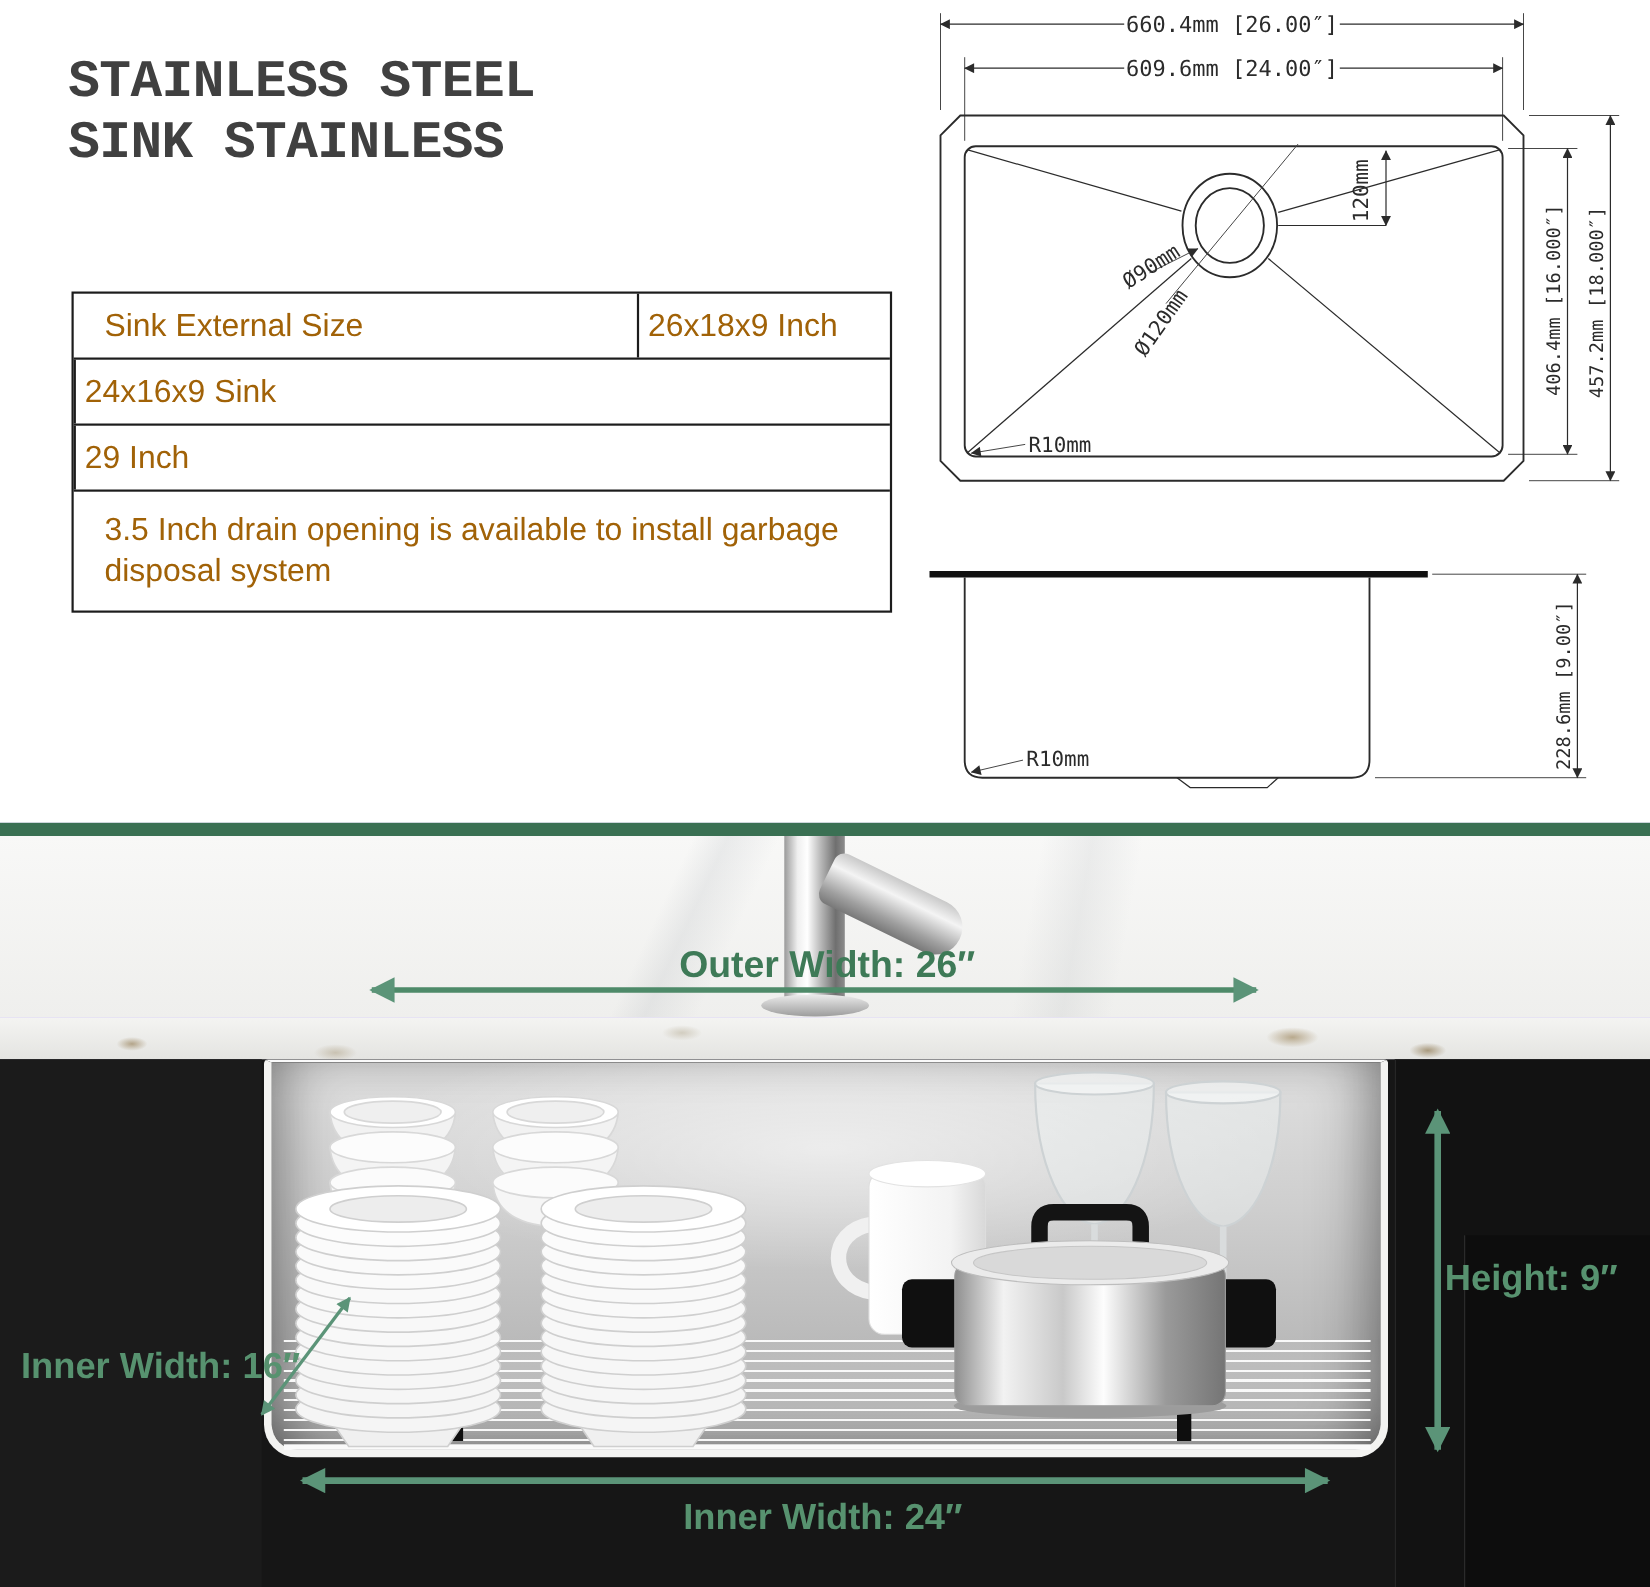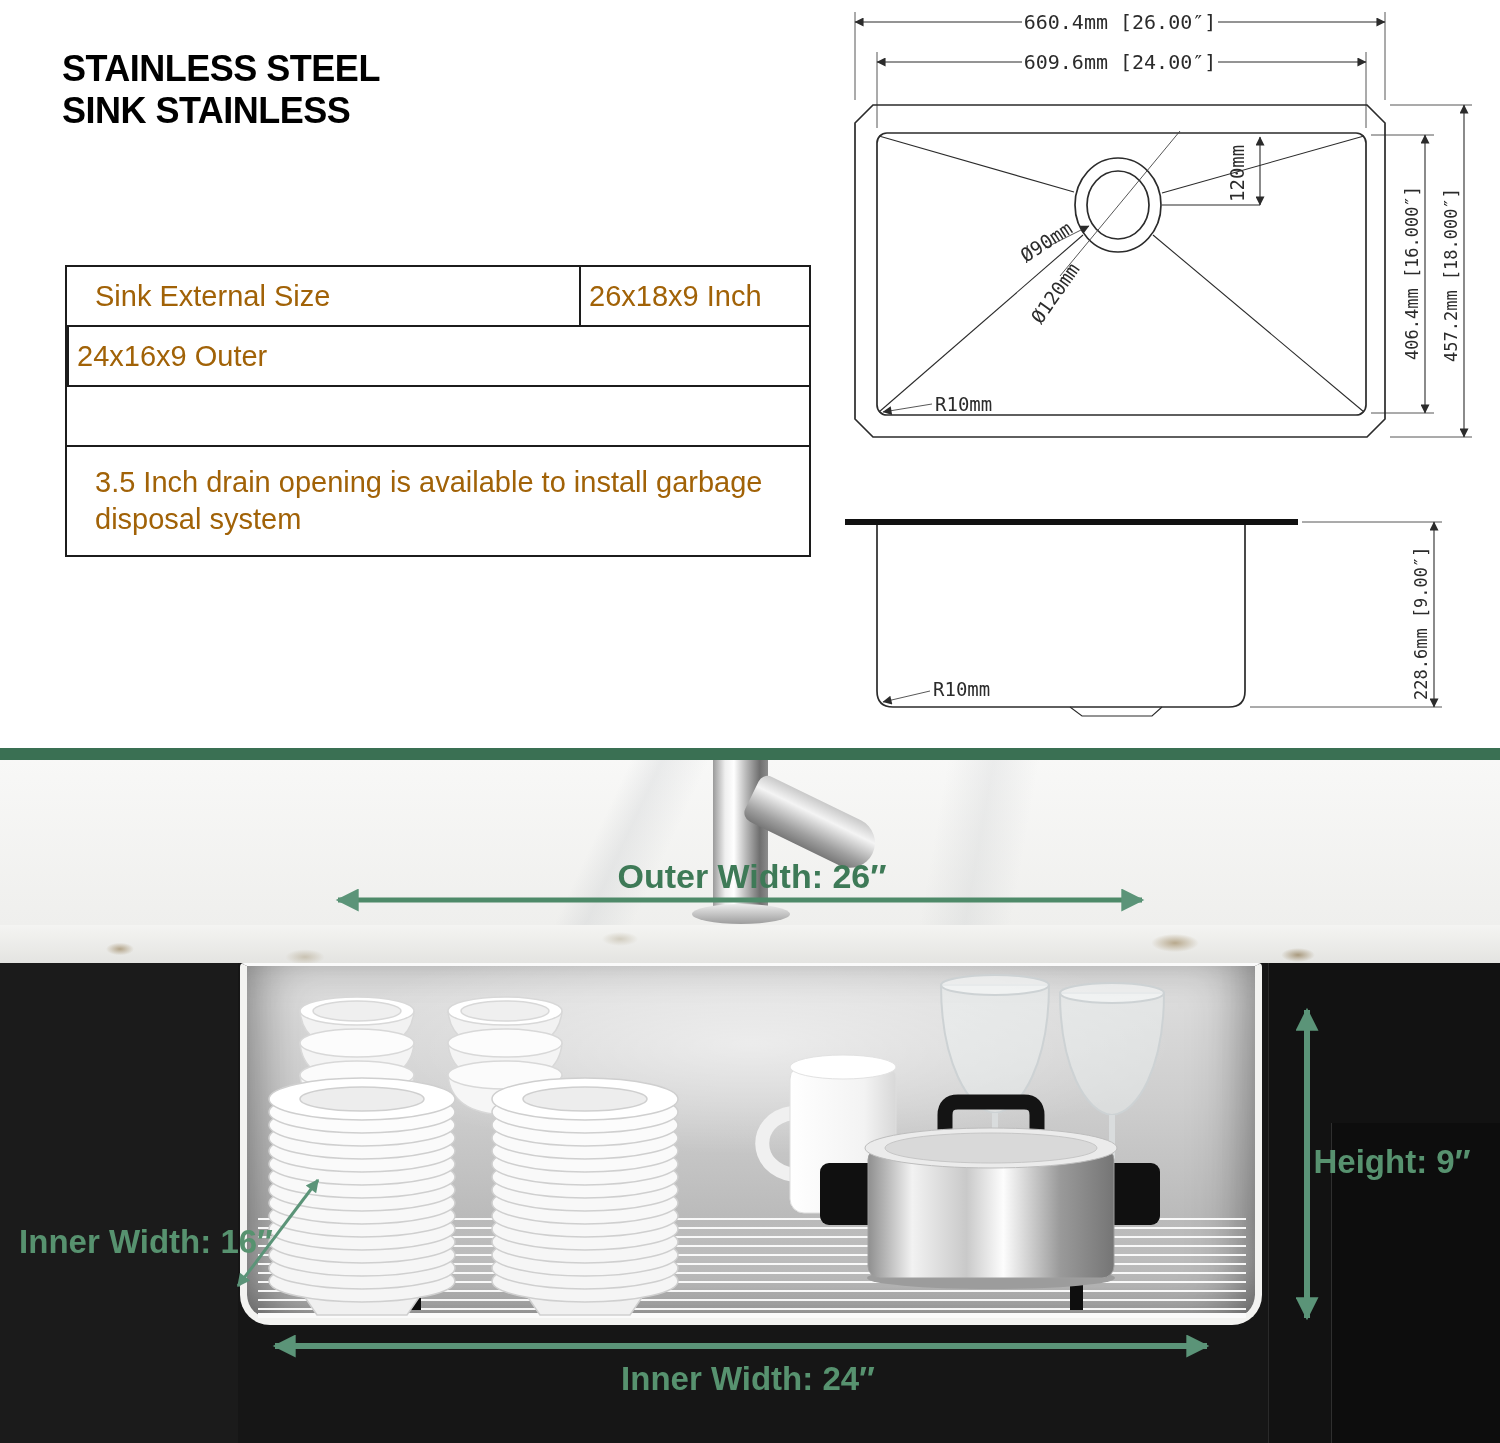--- a/index.html
+++ b/index.html
@@ -3,22 +3,23 @@
 <meta charset="utf-8">
 <style>
   html,body{margin:0;padding:0;}
   body{
     width:1500px;height:1443px;position:relative;overflow:hidden;
     background:#ffffff;font-family:"Liberation Sans", sans-serif;
   }
   
   .heading{
     position:absolute;left:62px;top:48px;
-    font-size:36px;font-weight:bold;line-height:1.16;color:#000000;
+    font-size:48px;font-weight:bold;line-height:1.16;color:#404040;
     letter-spacing:-0.5px;
+    font-family:Liberation Mono, monospace;
   }
   
   .spec-table{
     position:absolute;left:65px;top:265px;width:742px;
     border:2px solid #1c1c1c;color:#a16207;font-size:29px;
   }
   .spec-row{display:flex;border-bottom:2px solid #1c1c1c;height:58px;}
   .spec-row:last-child{border-bottom:none;}
   .spec-label{width:512px;display:flex;align-items:center;padding-left:28px;box-sizing:border-box;}
   .spec-value{flex:1;display:flex;align-items:center;padding-left:8px;border-left:2px solid #1c1c1c;box-sizing:border-box;}
@@ -96,23 +97,24 @@
   <div>STAINLESS STEEL</div>
   <div>SINK STAINLESS</div>
 </div>
 
 <div class="spec-table">
   <div class="spec-row">
     <div class="spec-label">Sink External Size</div>
     <div class="spec-value">26x18x9 Inch</div>
   </div>
   <div class="spec-row">
-    <div class="spec-value">24x16x9 Outer</div>
+    <div class="spec-value">24x16x9 Sink</div>
   </div>
   <div class="spec-row">
+    <div class="spec-value">29 Inch</div>
   </div>
   <div class="spec-row spec-note">3.5 Inch drain opening is available to install garbage disposal system</div>
 </div>
 
 <svg class="cad" style="left:840px;top:0;" width="660" height="478" viewBox="0 0 660 478">
   <defs>
     <marker id="arr" viewBox="0 0 10 10" refX="9.5" refY="5" markerWidth="13" markerHeight="9" markerUnits="userSpaceOnUse" orient="auto-start-reverse">
       <path d="M0 0 L10 5 L0 10 z" fill="#2b2b2b"></path>
     </marker>
   </defs>

